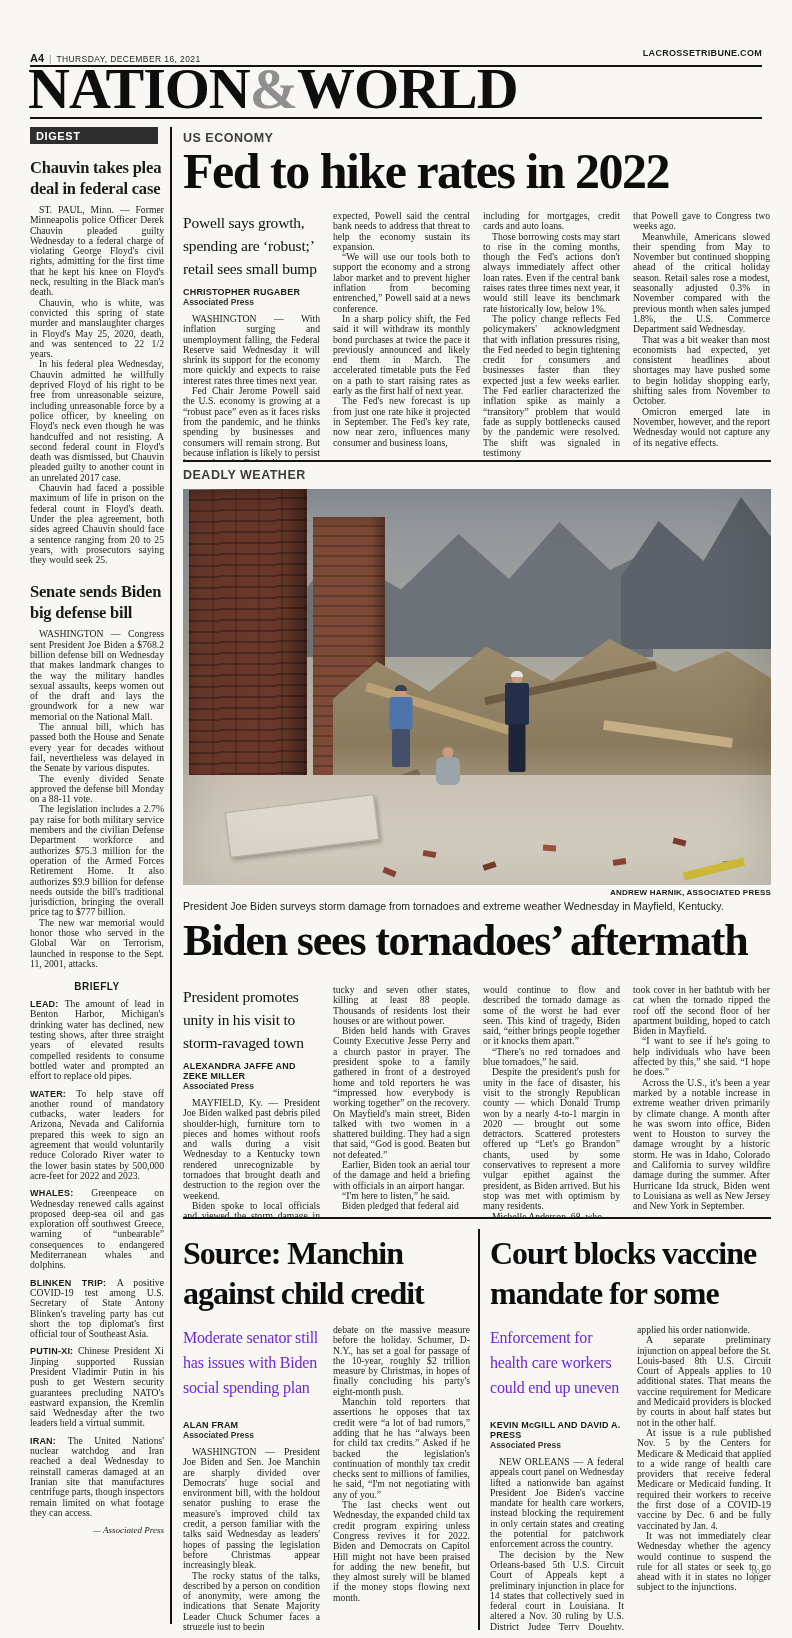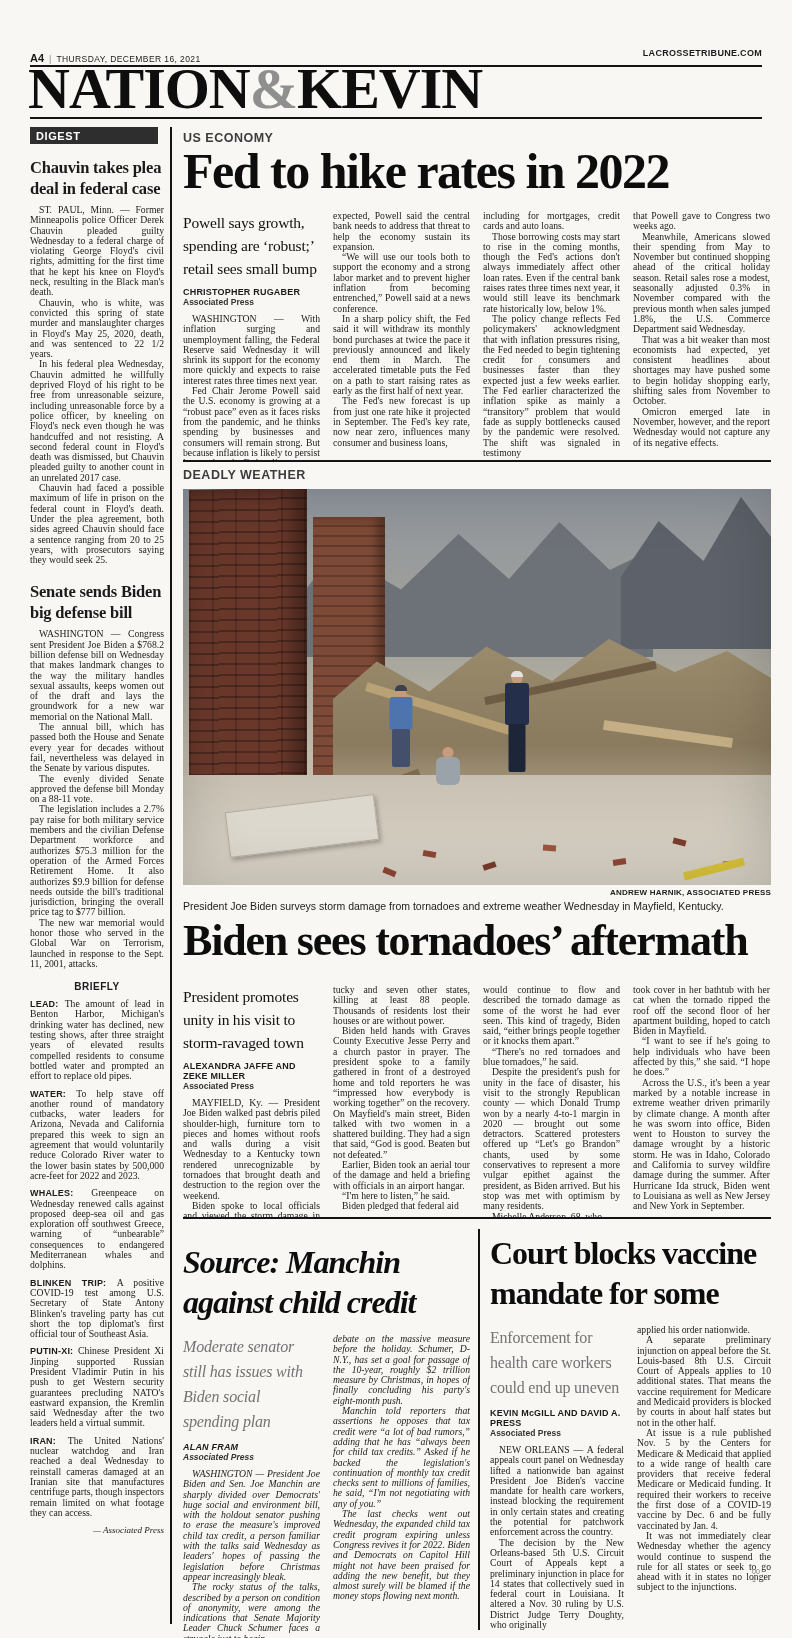--- a/index.html
+++ b/index.html
@@ -120,47 +120,47 @@
   .credit b { font-weight:bold; }
   .caption { position:absolute; left:0; top:773px; width:588px;
     font-family:"Liberation Sans","DejaVu Sans",sans-serif; font-size:10.5px; color:#1c1c1c; }
 
   .headline-lg { position:absolute; left:0; top:790px; font-size:44px; line-height:48px;
     font-weight:bold; letter-spacing:-1.2px; white-space:nowrap; color:#0d0d0d; }
   .biden-cols { top:858px; height:232px; }
 
   .rule-bot { top:1090px; }
   .bottom-row { position:absolute; left:0; top:1102px; width:588px; height:401px; }
-  .story-left { position:absolute; left:0; top:9px; width:287px; height:401px; overflow:hidden;font-style:italic; }
+  .story-left { position:absolute; left:0; top:0; width:287px; height:401px; overflow:hidden; }
   .story-right { position:absolute; left:307px; top:0; width:281px; height:401px; overflow:hidden; }
   .bottom-divider { left:295px; top:0; height:401px; position:absolute; width:2px; background:#141414; }
   .headline-md { font-size:32px; line-height:40px; font-weight:bold; letter-spacing:-1px; color:#0d0d0d; margin:4px 0 12px; }
   .two-cols { display:flex; gap:13px; overflow:hidden; }
   .two-cols .col { width:137px; }
   .story-right .two-cols .col { width:134px; }
-  .subhead2 { font-weight:normal; font-size:16px; line-height:25px; letter-spacing:-.2px; margin-bottom:8px; color:#737373; }
+  .subhead2 { font-weight:normal; font-size:16px; line-height:25px; letter-spacing:-.2px; margin-bottom:20px; color:#6d28d9; }
 
   .press-mark { position:absolute; left:752px; top:1568px; width:10px;
     font-family:"Liberation Sans","DejaVu Sans",sans-serif; font-size:7px; line-height:8px; color:#777;
     word-spacing:10px; }
 </style>
 </head>
 <body>
 
 <div class="page">
 
   <header class="topbar">
     <div class="tb-left">
       <span class="pagenum">A4</span><span class="tb-sep">|</span><span class="tb-date">THURSDAY, DECEMBER 16, 2021</span>
     </div>
     <div class="tb-right">LACROSSETRIBUNE.COM</div>
   </header>
   <div class="rule rule1"></div>
 
-  <div class="masthead"><span>NATION</span><span class="amp">&amp;</span><span>KEVIN</span></div>
+  <div class="masthead"><span>NATION</span><span class="amp">&amp;</span><span>WORLD</span></div>
   <div class="rule rule2"></div>
 
   <aside class="rail">
     <div class="digest-label sans"><span>DIGEST</span></div>
     <h2 class="d-head">Chauvin takes plea deal in federal case</h2>
     <div class="body">
         <p class="bp ind">ST. PAUL, Minn. — Former Minneapolis police Officer Derek Chauvin pleaded guilty Wednesday to a federal charge of violating George Floyd's civil rights, admitting for the first time that he kept his knee on Floyd's neck, resulting in the Black man's death.</p>
         <p class="bp ind">Chauvin, who is white, was convicted this spring of state murder and manslaughter charges in Floyd's May 25, 2020, death, and was sentenced to 22 1/2 years.</p>
         <p class="bp ind">In his federal plea Wednesday, Chauvin admitted he willfully deprived Floyd of his right to be free from unreasonable seizure, including unreasonable force by a police officer, by kneeling on Floyd's neck even though he was handcuffed and not resisting. A second federal count in Floyd's death was dismissed, but Chauvin pleaded guilty to another count in an unrelated 2017 case.</p>
         <p class="bp ind">Chauvin had faced a possible maximum of life in prison on the federal count in Floyd's death. Under the plea agreement, both sides agreed Chauvin should face a sentence ranging from 20 to 25 years, with prosecutors saying they would seek 25.</p>

